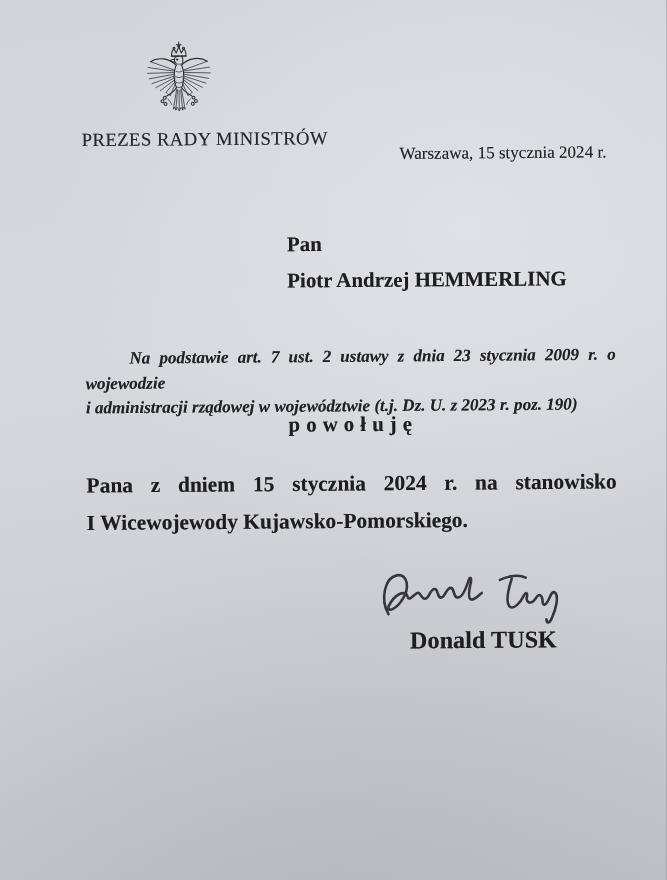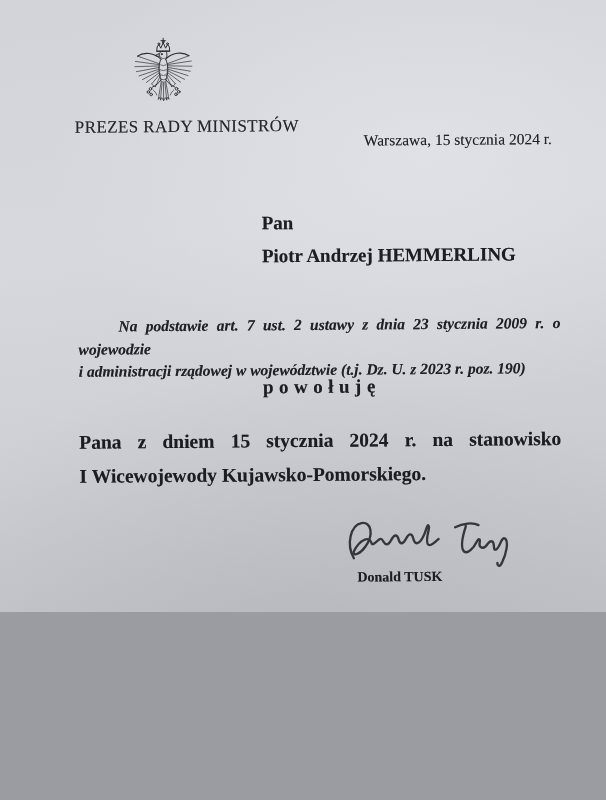--- a/index.html
+++ b/index.html
@@ -4,21 +4,21 @@
 <title>Akt powołania</title>
 <style>
   html, body {
     margin: 0;
     padding: 0;
     background: #9a9ca2;
   }
   .photo {
     position: relative;
     width: 606px;
-    height: 612px;
+    height: 800px;
     overflow: hidden;
     
     background:
       radial-gradient(95% 60% at 70% 26%, rgba(224,226,232,0.9) 0%, rgba(224,226,232,0) 65%),
       radial-gradient(140% 90% at 50% 110%, rgba(170,172,178,0.55) 0%, rgba(170,172,178,0) 55%),
       linear-gradient(172deg, #d2d4da 0%, #d6d8de 38%, #cdcfd5 70%, #c1c3c9 100%);
     font-family: "Liberation Serif", "DejaVu Serif", serif;
     color: #1d1d22;
   }
   .sheet {
@@ -105,23 +105,23 @@
   }
   .signature-scrawl {
     position: absolute;
     left: 336px;
     top: 513px;
     width: 205px;
     height: 64px;
   }
   .signer-name {
     position: absolute;
-    left: 355px;
+    left: 371px;
     top: 570px;
-    font-size: 14px;
+    font-size: 22px;
     font-weight: bold;
     white-space: nowrap;
   }
 </style>
 </head>
 <body>
 
 <div class="photo">
   <div class="sheet">
 

